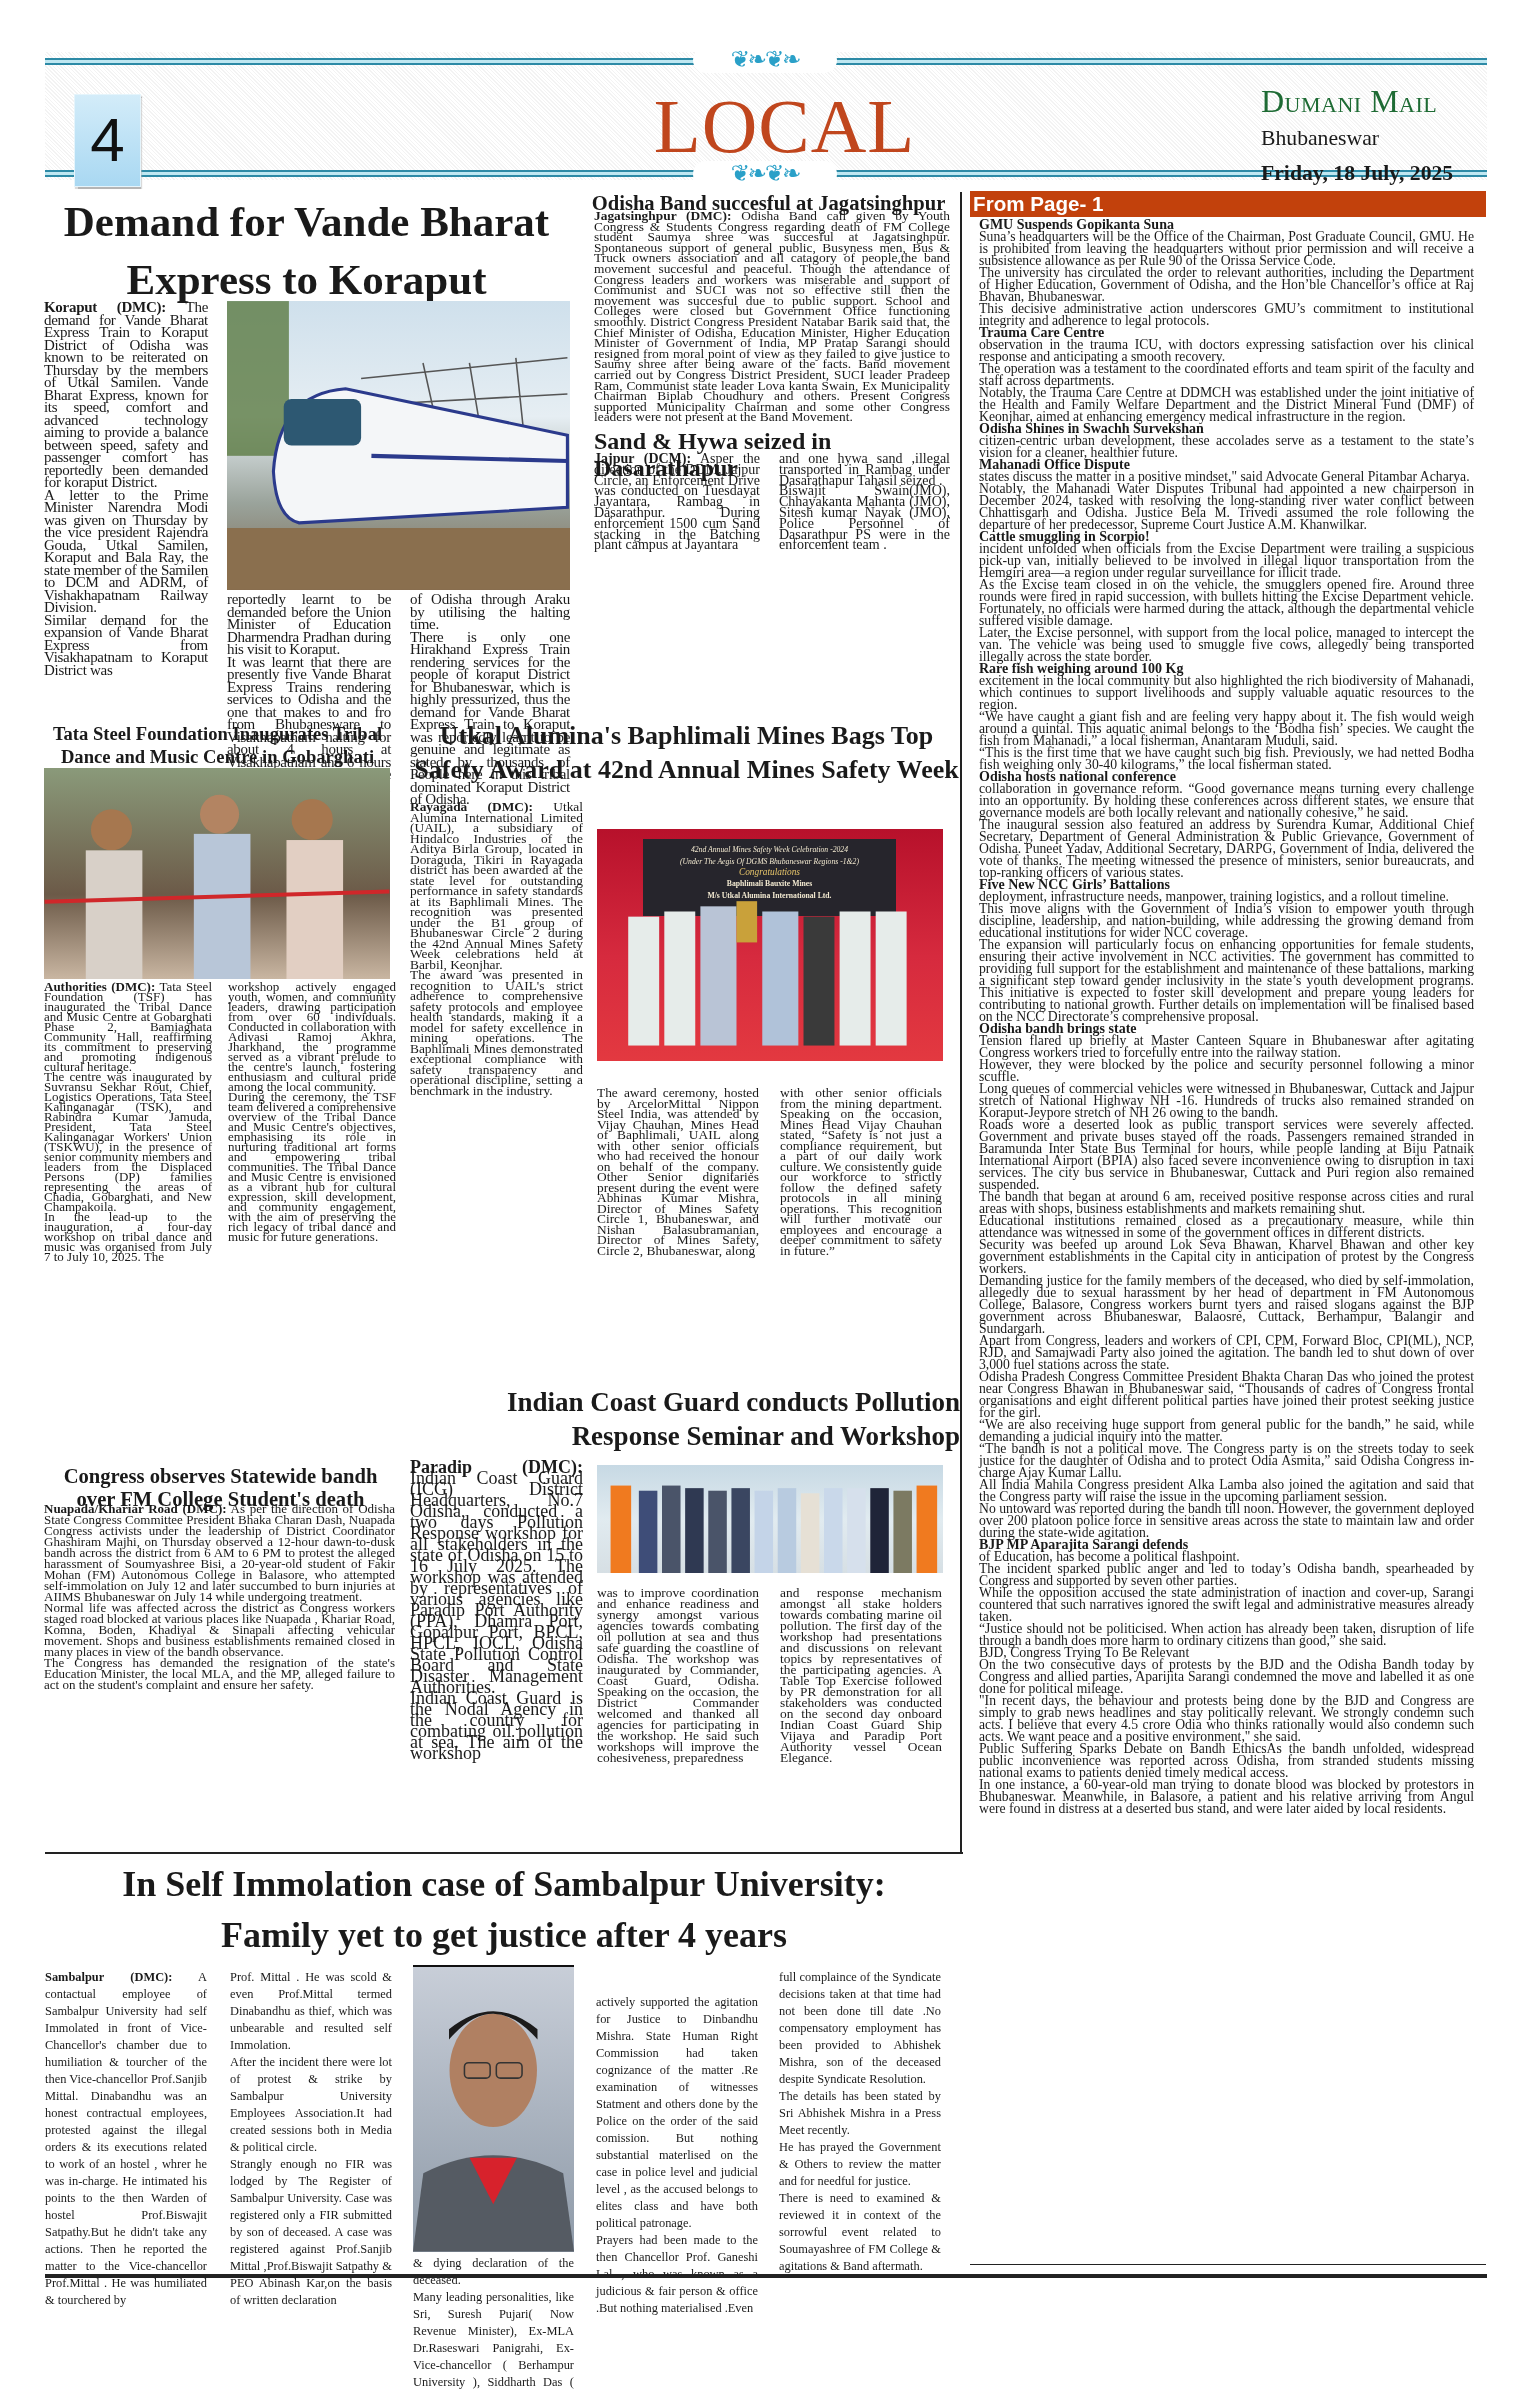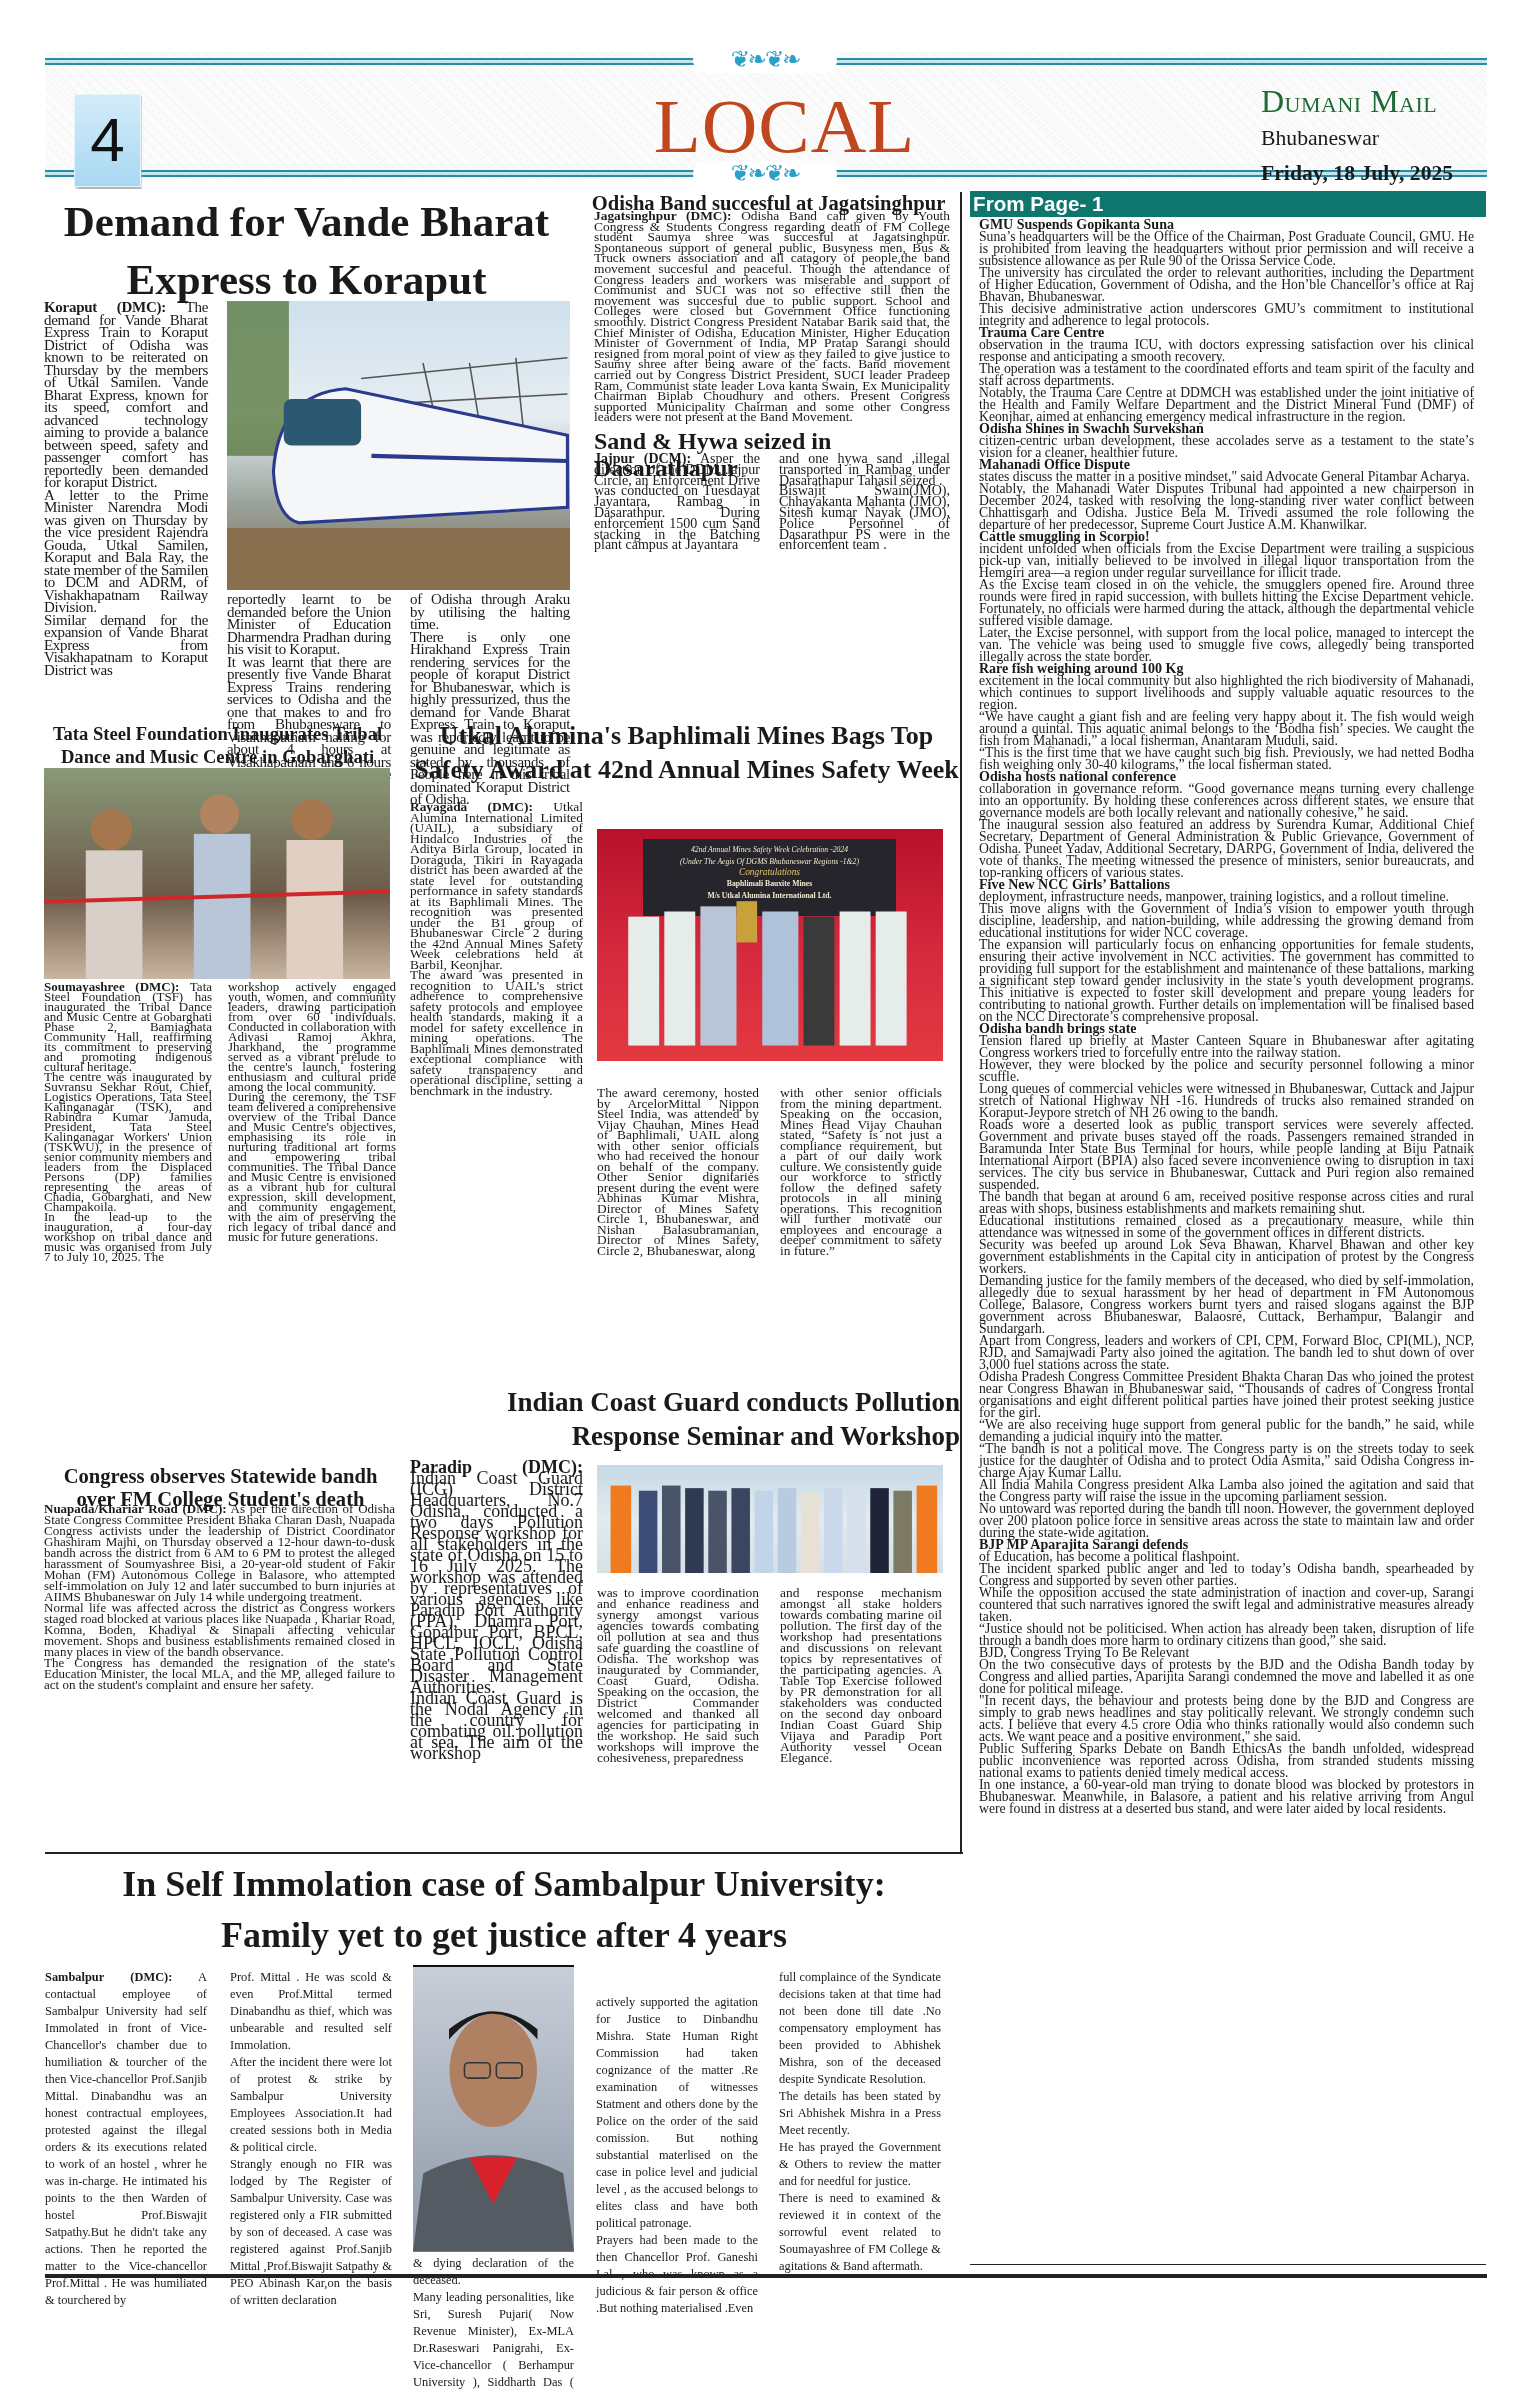--- a/index.html
+++ b/index.html
@@ -17,21 +17,21 @@
   .date{left:1261px;top:161px;font-size:21.7px;font-weight:bold;}
   
   .hl{font-weight:bold;text-align:center;line-height:1.12;color:#1a1a1a;}
   .col{font-size:16px;line-height:19px;text-align:justify;}
   .col p{margin:0;}
   .dl{font-weight:bold;}
   .photo{overflow:hidden;}
   .rule-v{width:1.5px;background:#222;}
   .rule-h{height:3.1px;background:#222;}
   
-  .fp-bar{left:970px;top:191px;width:516px;height:26px;background:#0f766e;color:#fff;font-family:"Liberation Sans",sans-serif;font-weight:bold;font-size:20.6px;line-height:26px;padding-left:3.1px;}
+  .fp-bar{left:970px;top:191px;width:516px;height:26px;background:#c2410c;color:#fff;font-family:"Liberation Sans",sans-serif;font-weight:bold;font-size:20.6px;line-height:26px;padding-left:3.1px;}
   .fp-body{left:979px;top:219px;width:495px;font-size:13.7px;line-height:12px;text-align:justify;}
   .fp-body .sh{font-weight:bold;font-size:14px;}
   .fp-body p{margin:0;}
   .ss{font-size:12.4px;line-height:17px;text-align:justify;}
   .ss p{margin:0;}
 </style>
 </head>
 <body>
 
 <div class="abs mast"></div>
@@ -96,21 +96,21 @@
     <circle cx="130" cy="120" r="40" fill="#a6774f"></circle>
       <rect x="80" y="160" width="110" height="250" fill="#d8d0c8"></rect>
     <circle cx="340" cy="90" r="38" fill="#b38462"></circle>
       <rect x="290" y="128" width="110" height="282" fill="#b8c6d8"></rect>
     <circle cx="520" cy="100" r="40" fill="#a6774f"></circle>
       <rect x="470" y="140" width="110" height="270" fill="#e2cfc3"></rect>
     <path d="M0 260 L670 240" stroke="#d0272a" stroke-width="8"></path>
   </svg>
 </div>
 <div class="abs col" style="left:44px;top:982px;width:168px;font-size:13px;line-height:10px;">
-  <p><span class="dl">Soumayashree (DMC):</span> <span>Tata Steel Foundation (TSF) has inaugurated the Tribal Dance and Music Centre at Gobarghati Phase 2, Bamiaghata Community Hall, reaffirming its commitment to preserving and promoting indigenous cultural heritage.</span></p>
+  <p><span class="dl">Authorities (DMC):</span> <span>Tata Steel Foundation (TSF) has inaugurated the Tribal Dance and Music Centre at Gobarghati Phase 2, Bamiaghata Community Hall, reaffirming its commitment to preserving and promoting indigenous cultural heritage.</span></p>
   <p>The centre was inaugurated by Suvransu Sekhar Rout, Chief, Logistics Operations, Tata Steel Kalinganagar (TSK), and Rabindra Kumar Jamuda, President, Tata Steel Kalinganagar Workers' Union (TSKWU), in the presence of senior community members and leaders from the Displaced Persons (DP) families representing the areas of Chadia, Gobarghati, and New Champakoila.</p>
   <p>In the lead-up to the inauguration, a four-day workshop on tribal dance and music was organised from July 7 to July 10, 2025. The</p>
 </div>
 <div class="abs col" style="left:228px;top:982px;width:168px;font-size:13px;line-height:10px;">
   <p>workshop actively engaged youth, women, and community leaders, drawing participation from over 60 individuals. Conducted in collaboration with Adivasi Ramoj Akhra, Jharkhand, the programme served as a vibrant prelude to the centre's launch, fostering enthusiasm and cultural pride among the local community.</p>
   <p>During the ceremony, the TSF team delivered a comprehensive overview of the Tribal Dance and Music Centre's objectives, emphasising its role in nurturing traditional art forms and empowering tribal communities. The Tribal Dance and Music Centre is envisioned as a vibrant hub for cultural expression, skill development, and community engagement, with the aim of preserving the rich legacy of tribal dance and music for future generations.</p>
 </div>
 
 <div class="abs hl" style="left:45px;top:1465px;width:351px;font-size:20.6px;line-height:23px;">Congress observes Statewide bandh over FM College Student's death</div>
 <div class="abs col" style="left:44px;top:1503px;width:351px;font-size:13px;line-height:11px;">

